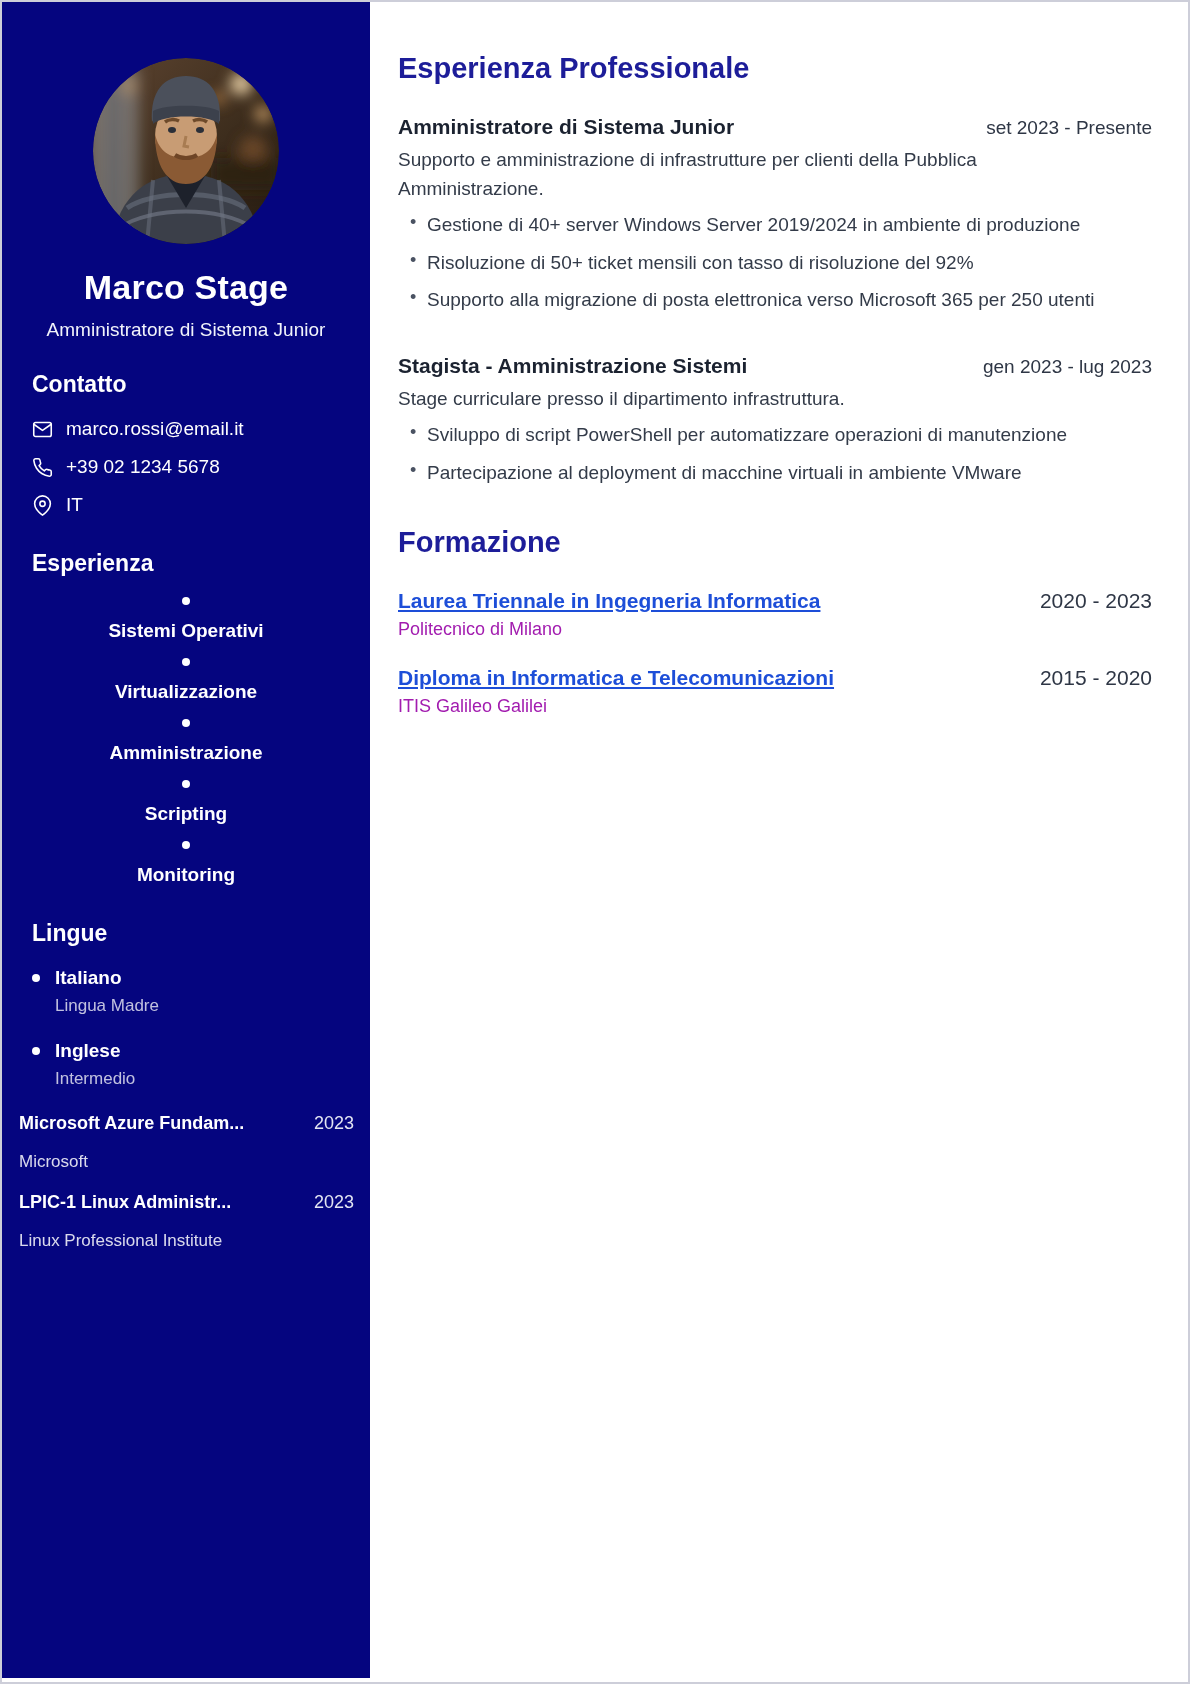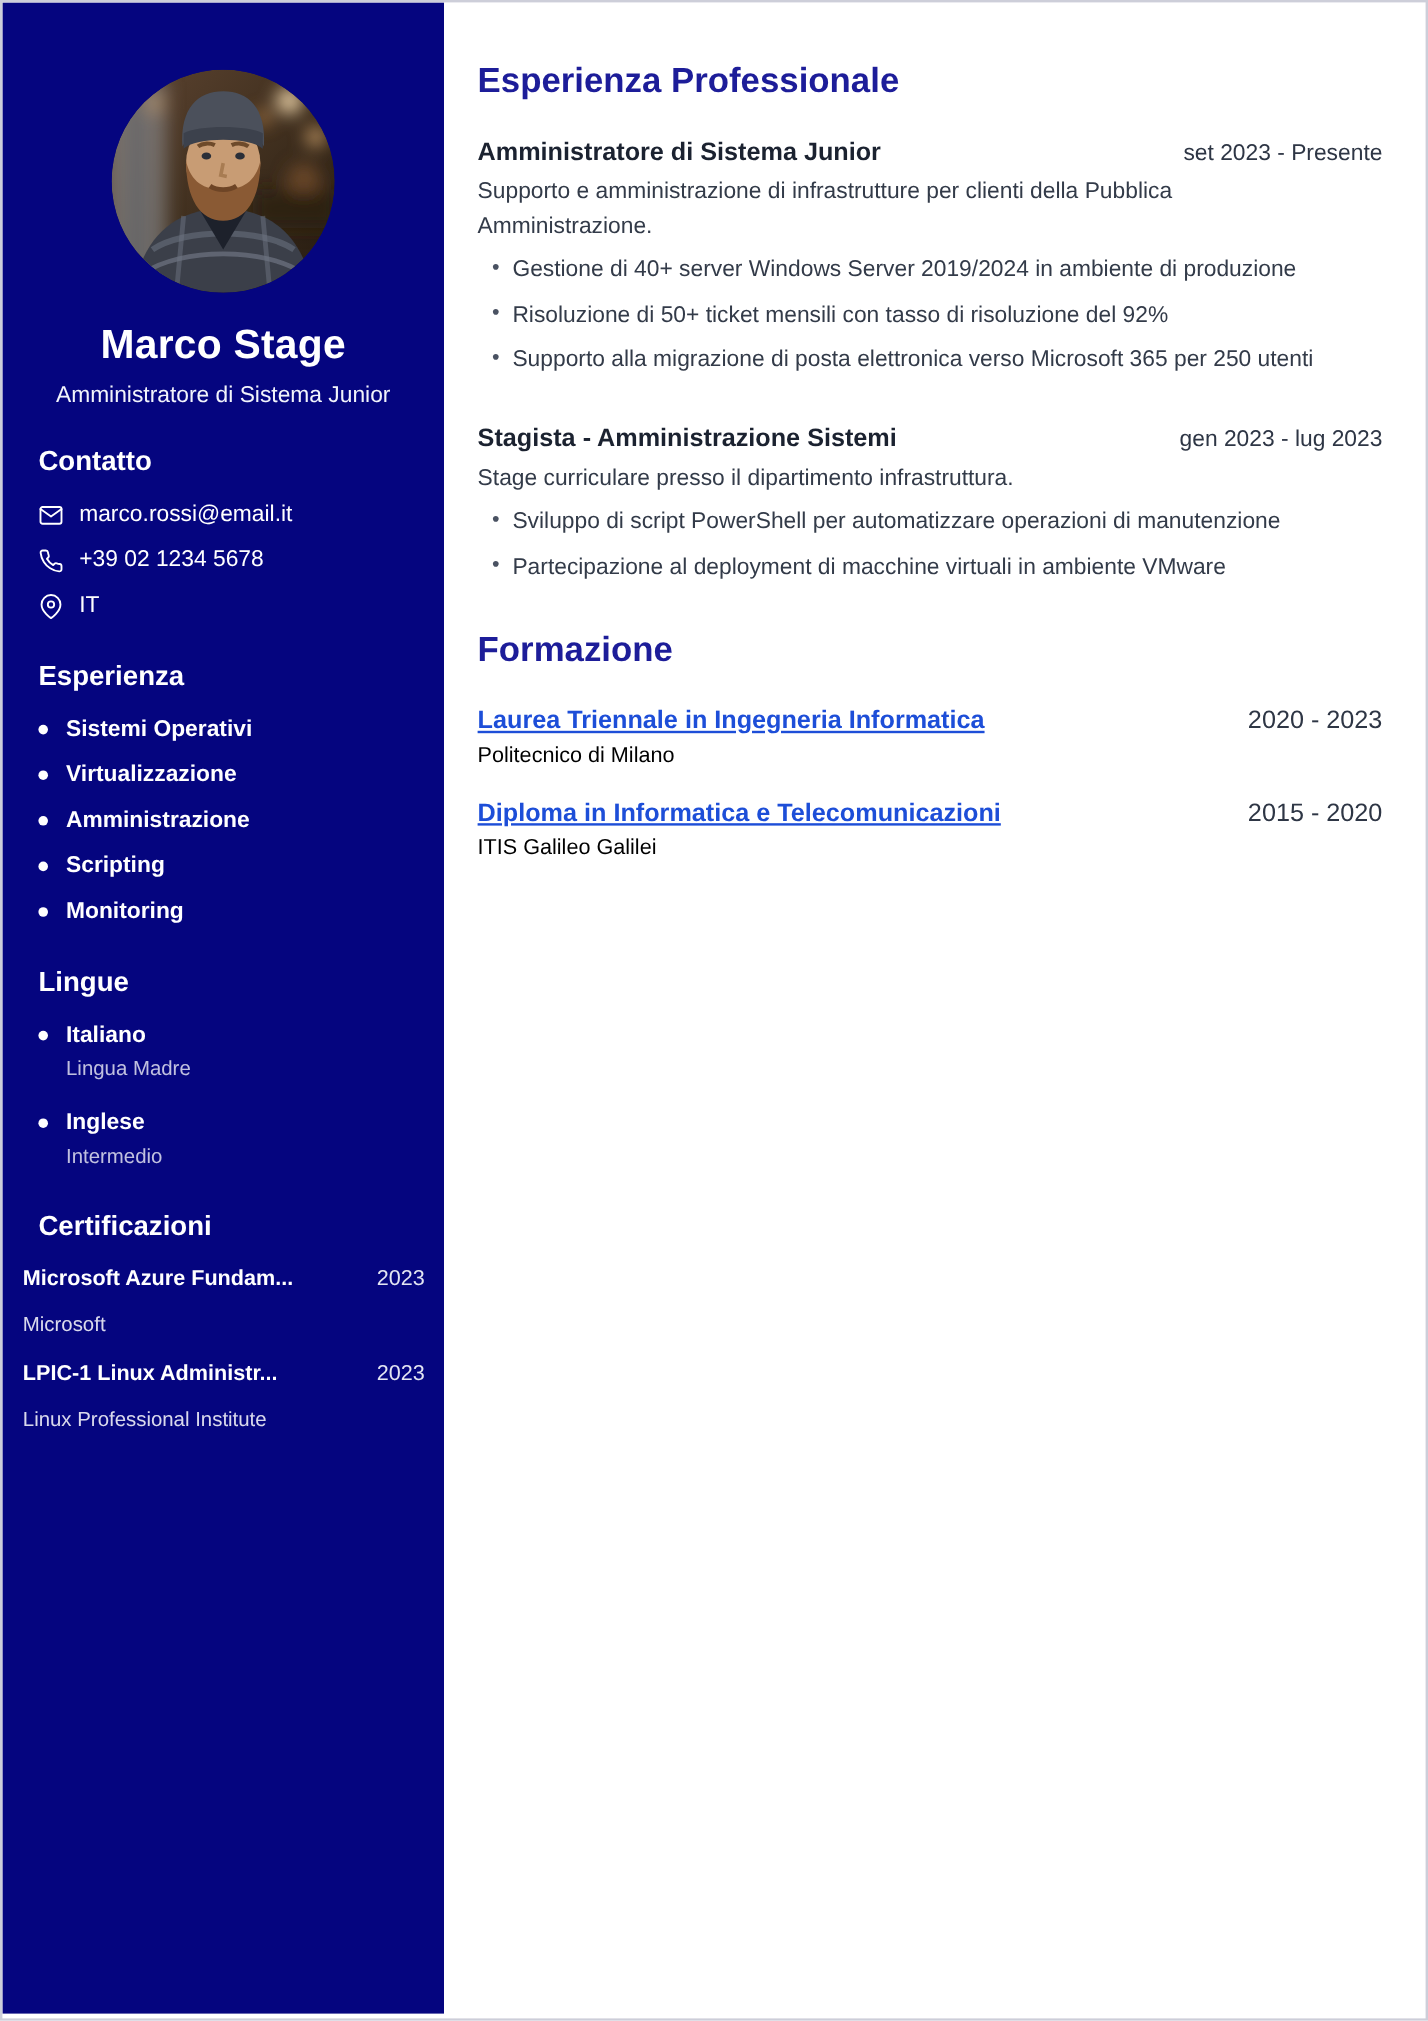--- a/index.html
+++ b/index.html
@@ -16,21 +16,21 @@
     padding:56px 30px 10px 30px; margin-bottom:4px;
   }
   .photo-wrap { width:186px; height:186px; border-radius:50%; overflow:hidden; margin:0 auto; }
   .side-name { font-size:34px; font-weight:700; text-align:center; margin:24px 0 0; letter-spacing:.2px; }
   .side-subtitle { font-size:19px; text-align:center; margin-top:12px; color:#f2f4fb; }
   .side-h { font-size:23px; font-weight:700; margin:34px 0 20px; }
   .contact-h { margin-top:30px; }
   .c-row { display:flex; align-items:center; gap:13px; margin-bottom:16px; font-size:19px; }
   .c-row svg { flex:0 0 auto; display:block; }
   .skill-list { list-style:none; margin:0; padding:0; }
-  .skill-list li { display:flex; align-items:center; gap:15px; margin-bottom:16px; font-size:19px; font-weight:600; }
+  .skill-list li { display:flex; align-items:center; gap:15px; margin-bottom:16px; font-size:19px; font-weight:600;flex-direction:column; }
   .dot { width:8px; height:8px; border-radius:50%; background:#ffffff; flex:0 0 auto; }
   .lang-item { margin-bottom:24px; }
   .lang-name { display:flex; align-items:center; gap:15px; font-size:19px; font-weight:600; }
   .lang-level { margin-left:23px; margin-top:7px; font-size:17px; color:rgba(255,255,255,0.75); }
   .cert-item { margin:0 -14px 20px -13px; }
   .cert-row { display:flex; justify-content:space-between; align-items:baseline; gap:10px; }
   .cert-title { font-size:18px; font-weight:700; white-space:nowrap; overflow:hidden; }
   .cert-year { font-size:18px; color:#e3e5f2; flex:0 0 auto; }
   .cert-issuer { font-size:17px; color:rgba(255,255,255,0.85); margin-top:18px; }
   
@@ -44,21 +44,21 @@
   .job-title { font-size:21px; font-weight:700; color:#1b2230; margin:0; }
   .job-date { font-size:19px; color:#2e3645; flex:0 0 auto; }
   .job-desc { font-size:19px; line-height:1.5; margin:7px 0 0; max-width:690px; }
   .bullets { list-style:none; margin:8px 0 0; padding:0 0 0 12px; max-width:690px; }
   .bullets li { position:relative; padding-left:17px; margin-bottom:10px; font-size:19px; line-height:1.45; }
   .bullets li::before { content:"•"; position:absolute; left:0; top:-2px; color:#4a5262; font-size:18px; }
   .edu-section { margin-top:8px; }
   .edu { margin-bottom:26px; }
   .edu-title { font-size:21px; font-weight:700; color:#1d4ed8; margin:0;text-decoration:underline; }
   .edu-date { font-size:21px; color:#2e3645; flex:0 0 auto; }
-  .edu-school { font-size:18px; font-weight:500; color:#000000; margin-top:6px; }
+  .edu-school { font-size:18px; font-weight:500; color:#a21caf; margin-top:6px; }
 </style>
 </head>
 <body>
 
 <div class="page">
 
   <aside class="sidebar">
 
     <div class="photo-wrap">
       <svg width="186" height="186" viewBox="0 0 186 186">
@@ -172,21 +172,20 @@
       <div class="lang-item">
         <div class="lang-name">
             <span class="dot"></span>
             <span>Inglese</span>
           </div>
         <div class="lang-level">Intermedio</div>
       </div>
     </section>
 
     <section>
-      <h2 class="side-h">Certificazioni</h2>
       <div class="cert-item">
         <div class="cert-row">
           <span class="cert-title">Microsoft Azure Fundam...</span>
           <span class="cert-year">2023</span>
         </div>
         <div class="cert-issuer">Microsoft</div>
       </div>
       <div class="cert-item">
         <div class="cert-row">
           <span class="cert-title">LPIC-1 Linux Administr...</span>

